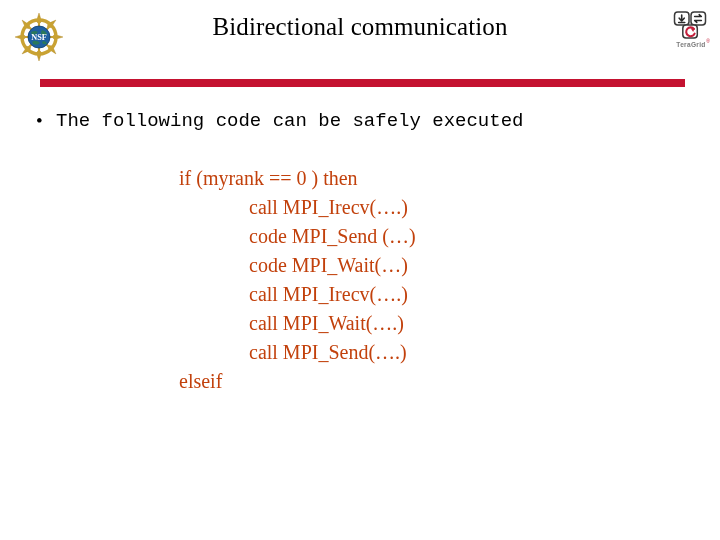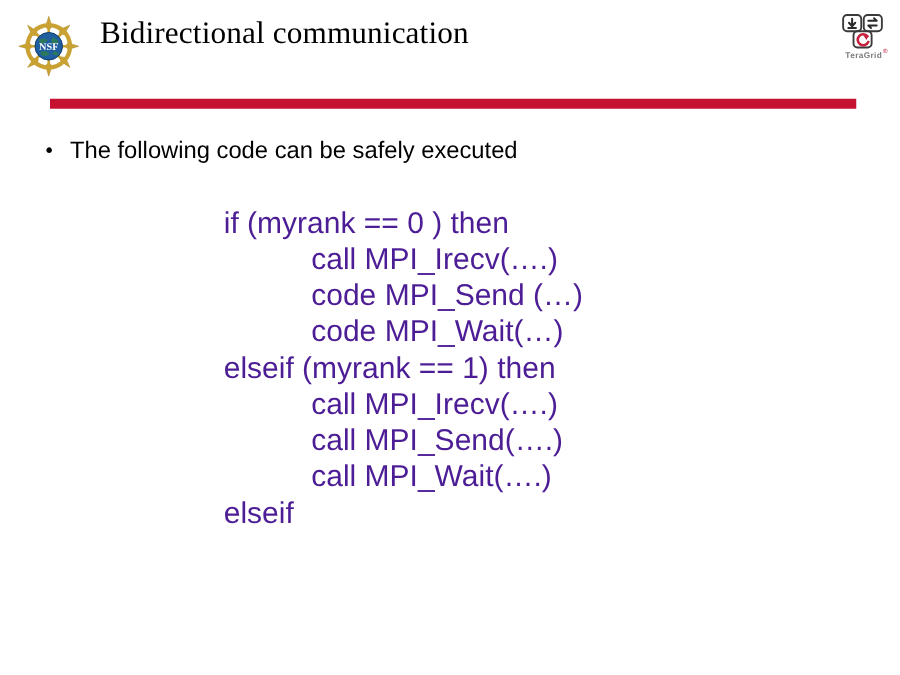--- a/index.html
+++ b/index.html
@@ -33,21 +33,21 @@
     height: 50px;
   }
   #nsf-logo svg { display: block; }
 
   
   #slide-title {
     position: absolute;
     left: 80px;
     top: 12px;
     width: 560px;
-    text-align: left;
+    text-align: center;
     font-family: "Liberation Serif", "DejaVu Serif", serif;
     font-size: 25px;
     line-height: 30px;
     color: #000000;
     letter-spacing: 0.1px;
     white-space: nowrap;
   }
 
   
   #teragrid-logo {
@@ -82,39 +82,39 @@
     width: 26px;
     flex: 0 0 26px;
     font-size: 19px;
     line-height: 26px;
     color: #000000;
     text-align: left;
     padding-left: 6px;
     box-sizing: border-box;
   }
   #bullet-text {
-    font-family: Liberation Sans, sans-serif;
+    font-family: Liberation Mono, monospace;
     font-size: 19px;
     line-height: 26px;
     color: #000000;
     white-space: nowrap;
   }
 
   
   #code-block {
     position: absolute;
     left: 179px;
     top: 164px;
     width: 460px;
   }
   .code-line {
-    font-family: Liberation Sans, sans-serif;
-    font-size: 24px;
+    font-family: Liberation Serif, serif;
+    font-size: 20px;
     line-height: 29px;
-    color: #4c1d95;
+    color: #c2410c;
     white-space: pre;
   }
   .code-line.indent-1 {
     padding-left: 70px;
   }
 </style>
 </head>
 <body>
 
 <div id="slide">
@@ -191,20 +191,19 @@
   <div id="bullet-row">
     <span id="bullet-marker">•</span>
     <span id="bullet-text">The following code can be safely executed</span>
   </div>
 
   <div id="code-block">
     <div class="code-line">if (myrank == 0 ) then</div>
     <div class="code-line indent-1">call MPI_Irecv(….)</div>
     <div class="code-line indent-1">code MPI_Send (…)</div>
     <div class="code-line indent-1">code MPI_Wait(…)</div>
-    <div class="code-line">elseif (myrank == 1) then</div>
     <div class="code-line indent-1">call MPI_Irecv(….)</div>
+    <div class="code-line indent-1">call MPI_Wait(….)</div>
     <div class="code-line indent-1">call MPI_Send(….)</div>
-    <div class="code-line indent-1">call MPI_Wait(….)</div>
     <div class="code-line">elseif</div>
   </div>
 
 </div>
 
 </body></html>

